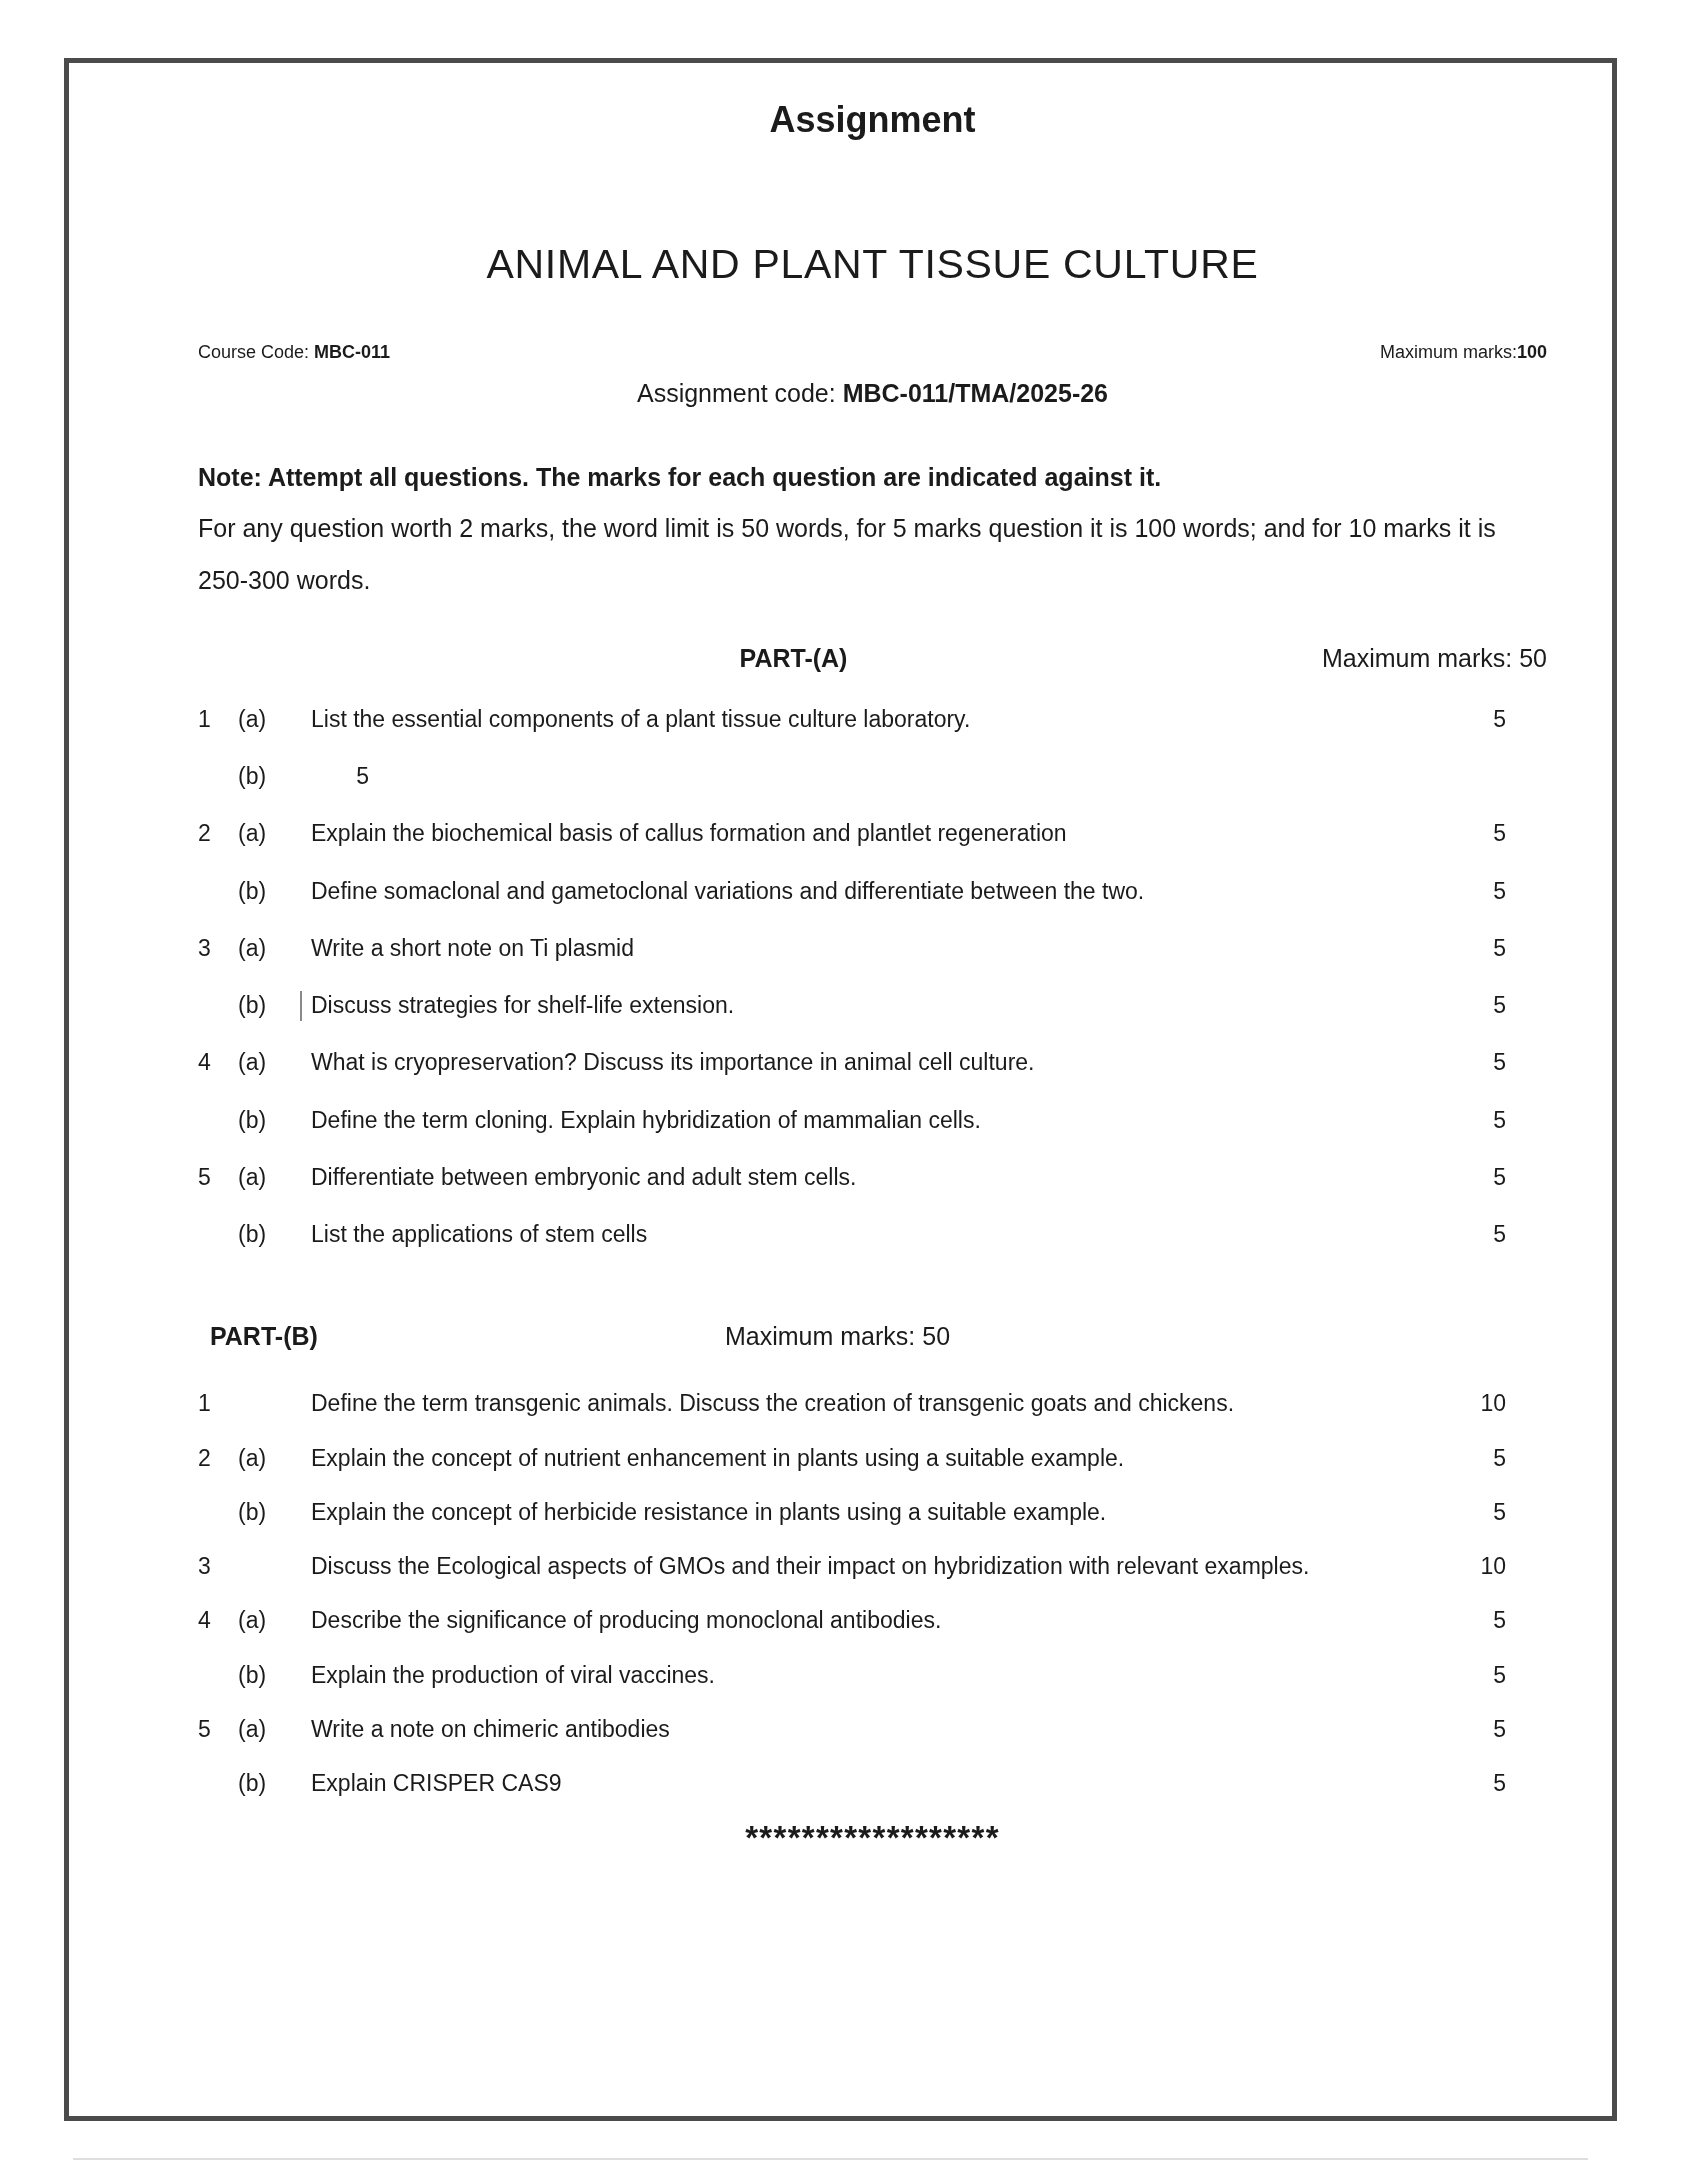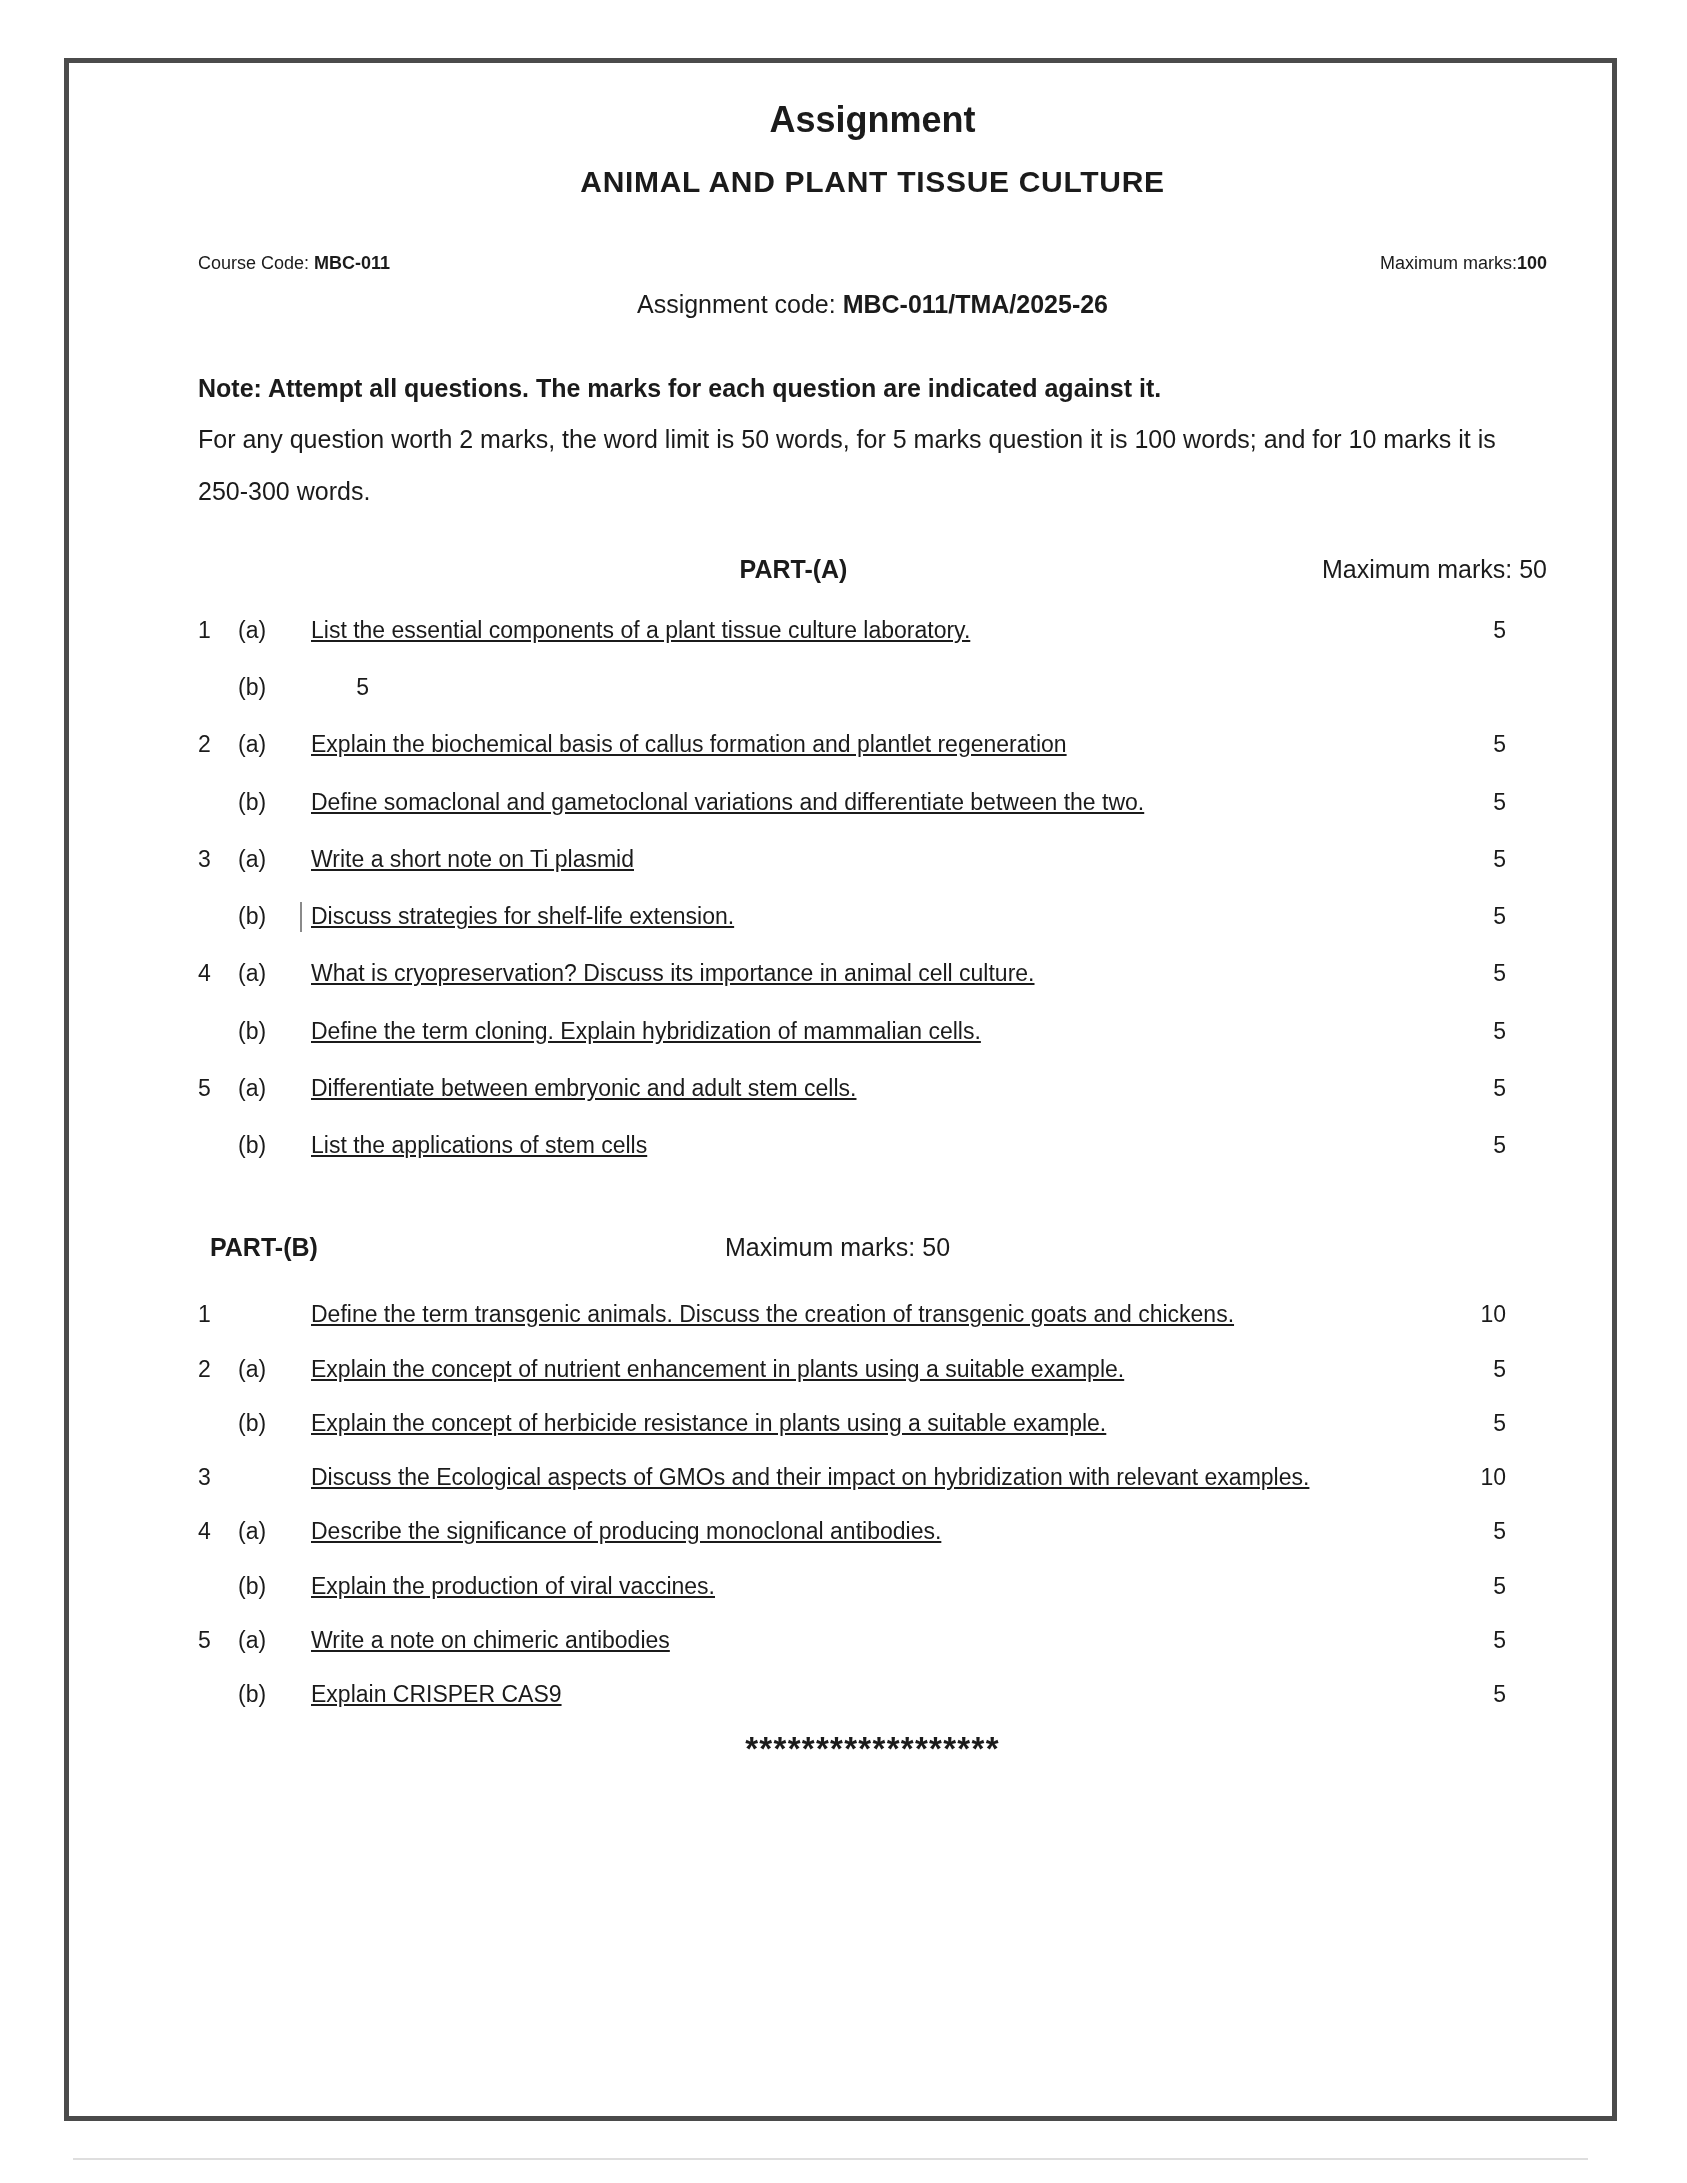--- a/index.html
+++ b/index.html
@@ -10,38 +10,38 @@
     color: #1b1b1b;
   }
   .frame {
     position: absolute; left: 64px; top: 58px;
     width: 1553px; height: 2063px;
     border: 5.3px solid #4b4b4b; background: #ffffff;
   }
   .content { padding: 36px 65px 0 129px; }
 
   .doc-title { text-align: center; font-size: 36px; font-weight: bold; }
-  .doc-subtitle { text-align: center; font-size: 30px; font-weight: bold; margin-top: 24px; letter-spacing: 0.7px; }
+  .doc-subtitle { text-align: center; font-size: 41px; font-weight: normal; margin-top: 100px; letter-spacing: 0.7px; }
 
   .meta-row { display: flex; justify-content: space-between; margin-top: 54px; font-size: 18px; }
   .meta-row b, .assignment-code b { font-weight: bold; }
   .assignment-code { text-align: center; margin-top: 16px; font-size: 25px; }
 
   .note { margin-top: 44px; font-size: 25px; line-height: 2.05; }
   .note-heading { font-weight: bold; }
 
   .part-header { position: relative; margin-top: 38px; font-size: 25px; min-height: 33px; }
   .part-a-header .part-title { display: block; text-align: center; transform: translateX(-79px); font-weight: bold; }
   .part-a-header .part-marks { position: absolute; right: 0; top: 0; font-weight: normal; }
 
   .qlist { margin-top: 24px; font-size: 23px; }
   .qrow { display: flex; align-items: flex-start; line-height: 1.62; margin-bottom: 20px; }
   .qnum  { flex: 0 0 40px; }
   .qsub  { flex: 0 0 73px; }
-  .qtext { flex: 1 1 0; padding-right: 136px; position: relative; text-decoration: underline; }
+  .qtext { flex: 1 1 0; padding-right: 136px; position: relative; }
   .qmarks { flex: 0 0 99px; text-align: right; padding-right: 41px; }
 
   .edit-mark { position: absolute; left: -10.6px; top: 4px; width: 2px; height: 30px; background: #8a8a8a; display: block; }
 
   .part-b-header { margin-top: 69px; }
   .part-b-header .part-title { font-weight: bold; margin-left: 12px; }
   .part-b-header .part-marks { position: absolute; left: 527px; top: 0; }
 
   .qlist-b { margin-top: 30px; }
   .qlist-b .qrow { margin-bottom: 17px; }

